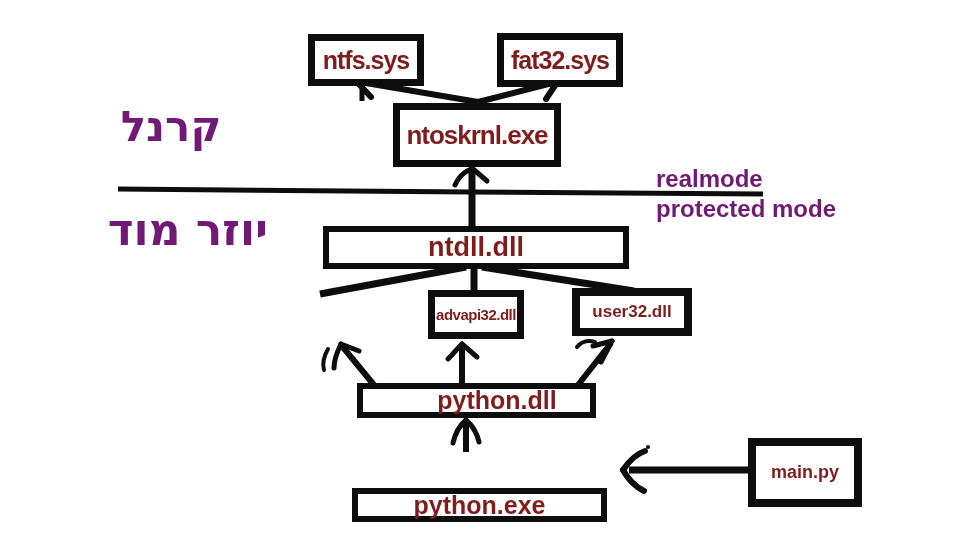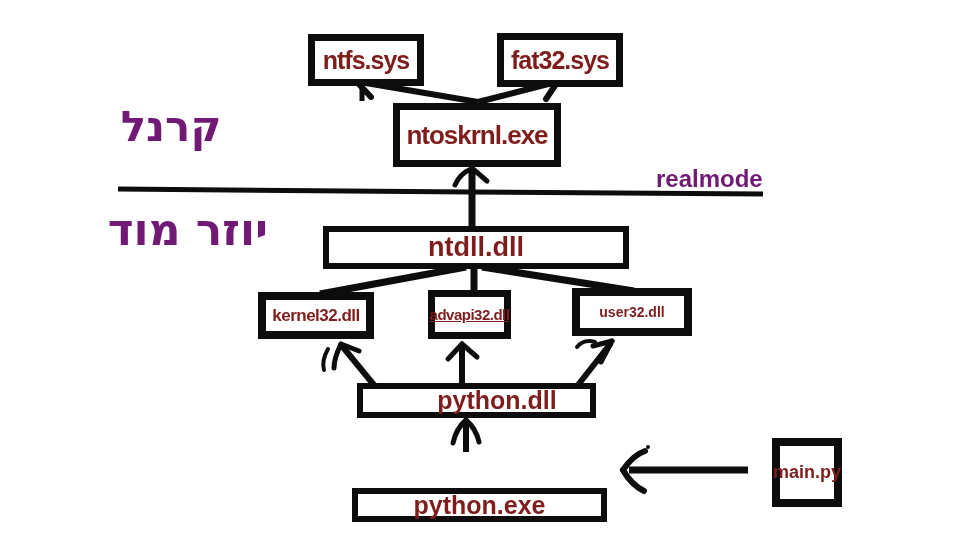--- a/index.html
+++ b/index.html
@@ -17,25 +17,25 @@
     position:absolute; box-sizing:border-box; background:var(--bg);
     border:6px solid var(--ink);
     display:flex; align-items:center; justify-content:center;
     font-weight:bold; color:#7f1d1d; white-space:nowrap; z-index:2;
   }
   #box-ntfs      { left:308px; top:34px;  width:116px; height:52px; border-width:7px; font-size:25px; letter-spacing:-1px; }
   #box-fat32     { left:497px; top:33px;  width:126px; height:54px; border-width:7px; font-size:25px; letter-spacing:-1px; }
   #box-ntoskrnl  { left:393px; top:103px; width:168px; height:64px; border-width:7px; font-size:26px; letter-spacing:-1px; }
   #box-ntdll     { left:323px; top:226px; width:306px; height:43px; border-width:6px; font-size:27px; }
   #box-kernel32  { left:258px; top:292px; width:116px; height:47px; border-width:8px; font-size:17px; letter-spacing:-0.5px; }
-  #box-advapi32  { left:428px; top:290px; width:83px; height:49px; border-width:7px; font-size:15px; letter-spacing:-0.5px;text-decoration:underline; }
-  #box-user32    { left:572px; top:288px; width:120px; height:48px; border-width:8px; font-size:14px; }
+  #box-advapi32  { left:428px; top:290px; width:96px; height:49px; border-width:7px; font-size:15px; letter-spacing:-0.5px; }
+  #box-user32    { left:572px; top:288px; width:120px; height:48px; border-width:8px; font-size:17px; }
   #box-pythondll { left:357px; top:383px; width:239px; height:35px; border-width:6px; font-size:25px;padding-left:41px; }
   #box-pythonexe { left:352px; top:452px; width:255px; height:34px; border-width:6px; font-size:25px;margin-top:36px; }
-  #box-mainpy    { left:748px; top:438px; width:70px;  height:69px; border-width:8px; font-size:18px;margin-left:24px; }
+  #box-mainpy    { left:748px; top:438px; width:114px;  height:69px; border-width:8px; font-size:18px; }
 
   .label {
     position:absolute; color:#701a75; font-weight:bold; line-height:1; z-index:2;
     white-space:nowrap;
   }
   .hebrew { font-family:"DejaVu Sans","Liberation Sans",sans-serif; direction:rtl; text-align:center; }
   #label-kernel-he   { left:116px; top:106px; width:110px; font-size:42px; }
   #label-usermode-he { left:108px; top:208px; width:160px; font-size:44px; }
   #label-realmode      { left:656px; top:159px; font-size:24px;margin-top:8px; }
   #label-protectedmode { left:656px; top:197px; font-size:24px; }
@@ -114,24 +114,24 @@
       <path d="M623,470 C629,461 636,454 645,451" stroke-width="6" stroke-linecap="round"></path>
       <path d="M623,470 C628,479 634,486 644,491" stroke-width="6" stroke-linecap="round"></path>
       <circle cx="648" cy="447" r="2"></circle>
     </g>
   </svg>
 
   <div class="box" id="box-ntfs">ntfs.sys</div>
   <div class="box" id="box-fat32">fat32.sys</div>
   <div class="box" id="box-ntdll">ntdll.dll</div>
   <div class="box" id="box-ntoskrnl">ntoskrnl.exe</div>
-  <div class="box" id="box-kernel32">kernel32.dll</div>
   <div class="box" id="box-advapi32">advapi32.dll</div>
   <div class="box" id="box-user32">user32.dll</div>
   <div class="box" id="box-pythondll">python.dll</div>
   <div class="box" id="box-pythonexe">python.exe</div>
   <div class="box" id="box-mainpy">main.py</div>
 
   <div class="label hebrew" id="label-kernel-he" dir="rtl">קרנל</div>
   <div class="label hebrew" id="label-usermode-he" dir="rtl">יוזר מוד</div>
   <div class="label" id="label-realmode">realmode</div>
+  <div class="label" id="label-protectedmode">protected mode</div>
 
 </div>
 
 </body></html>

